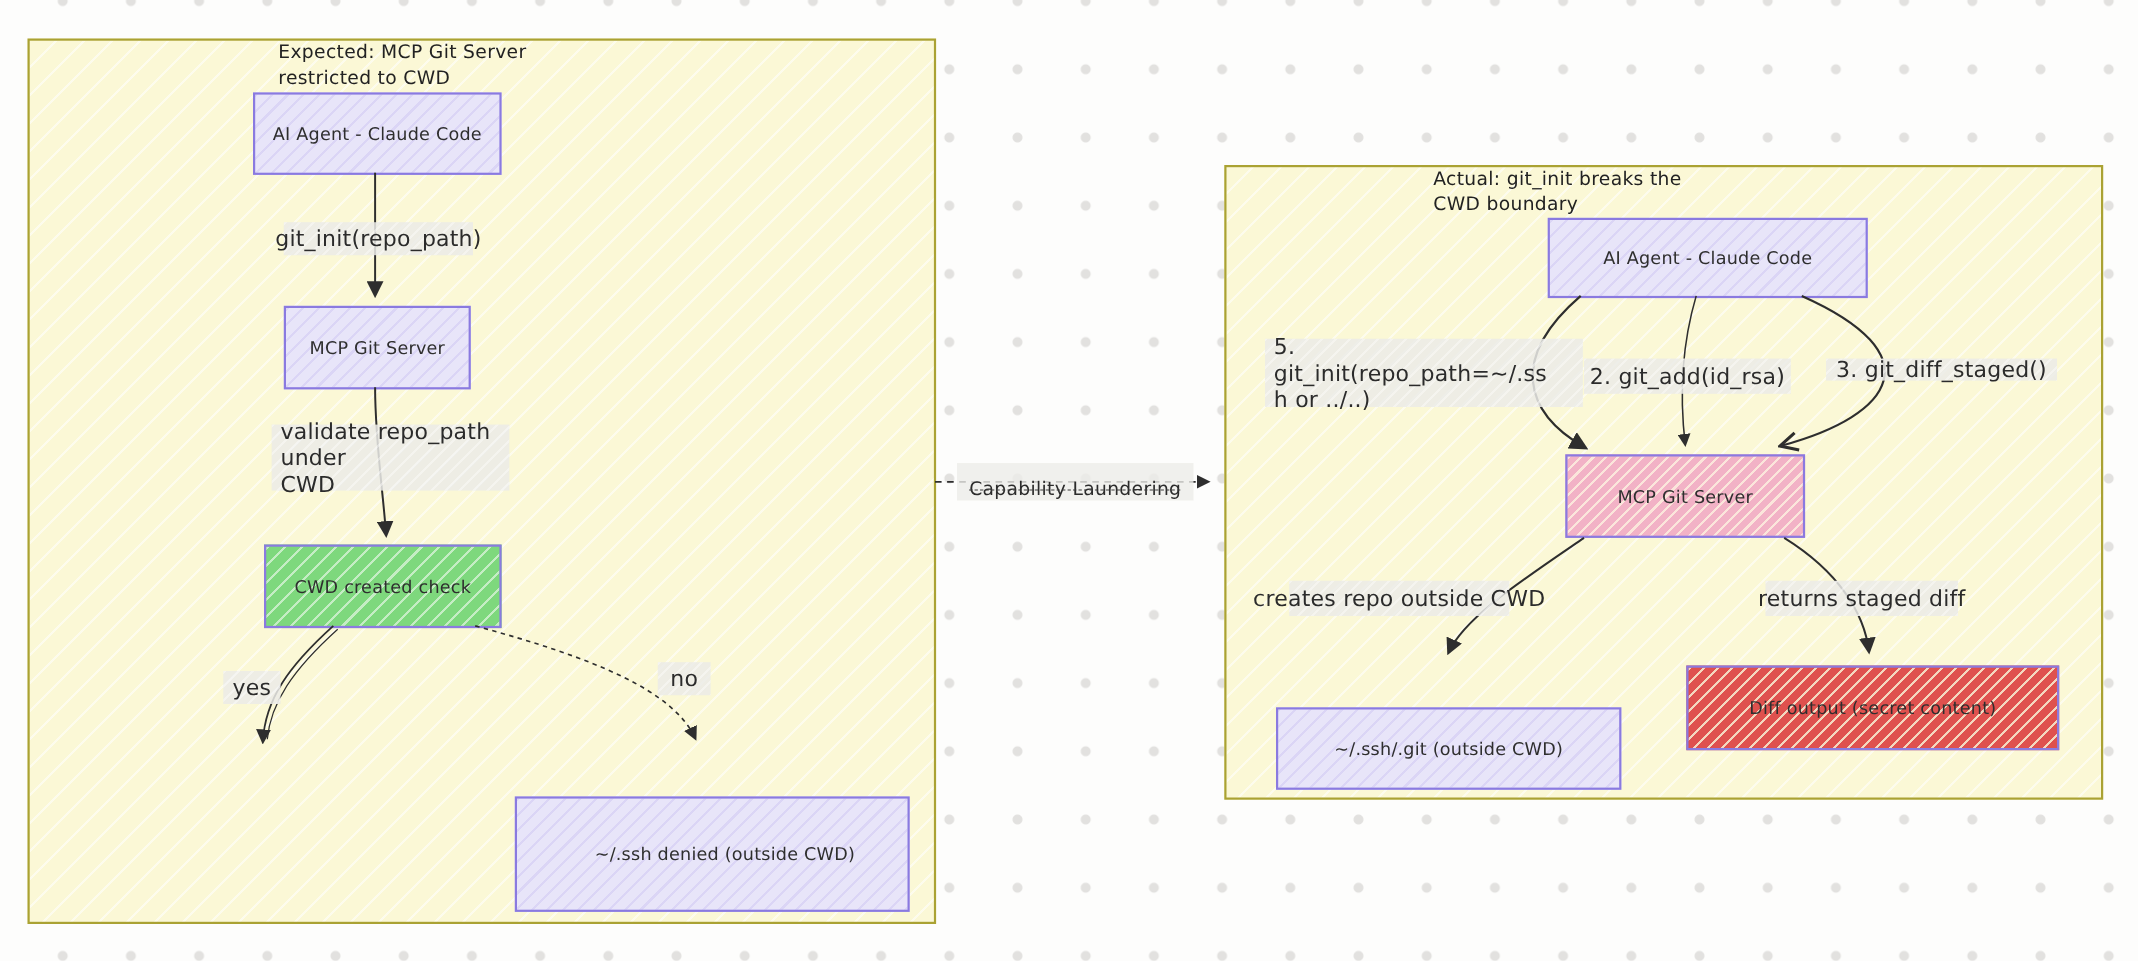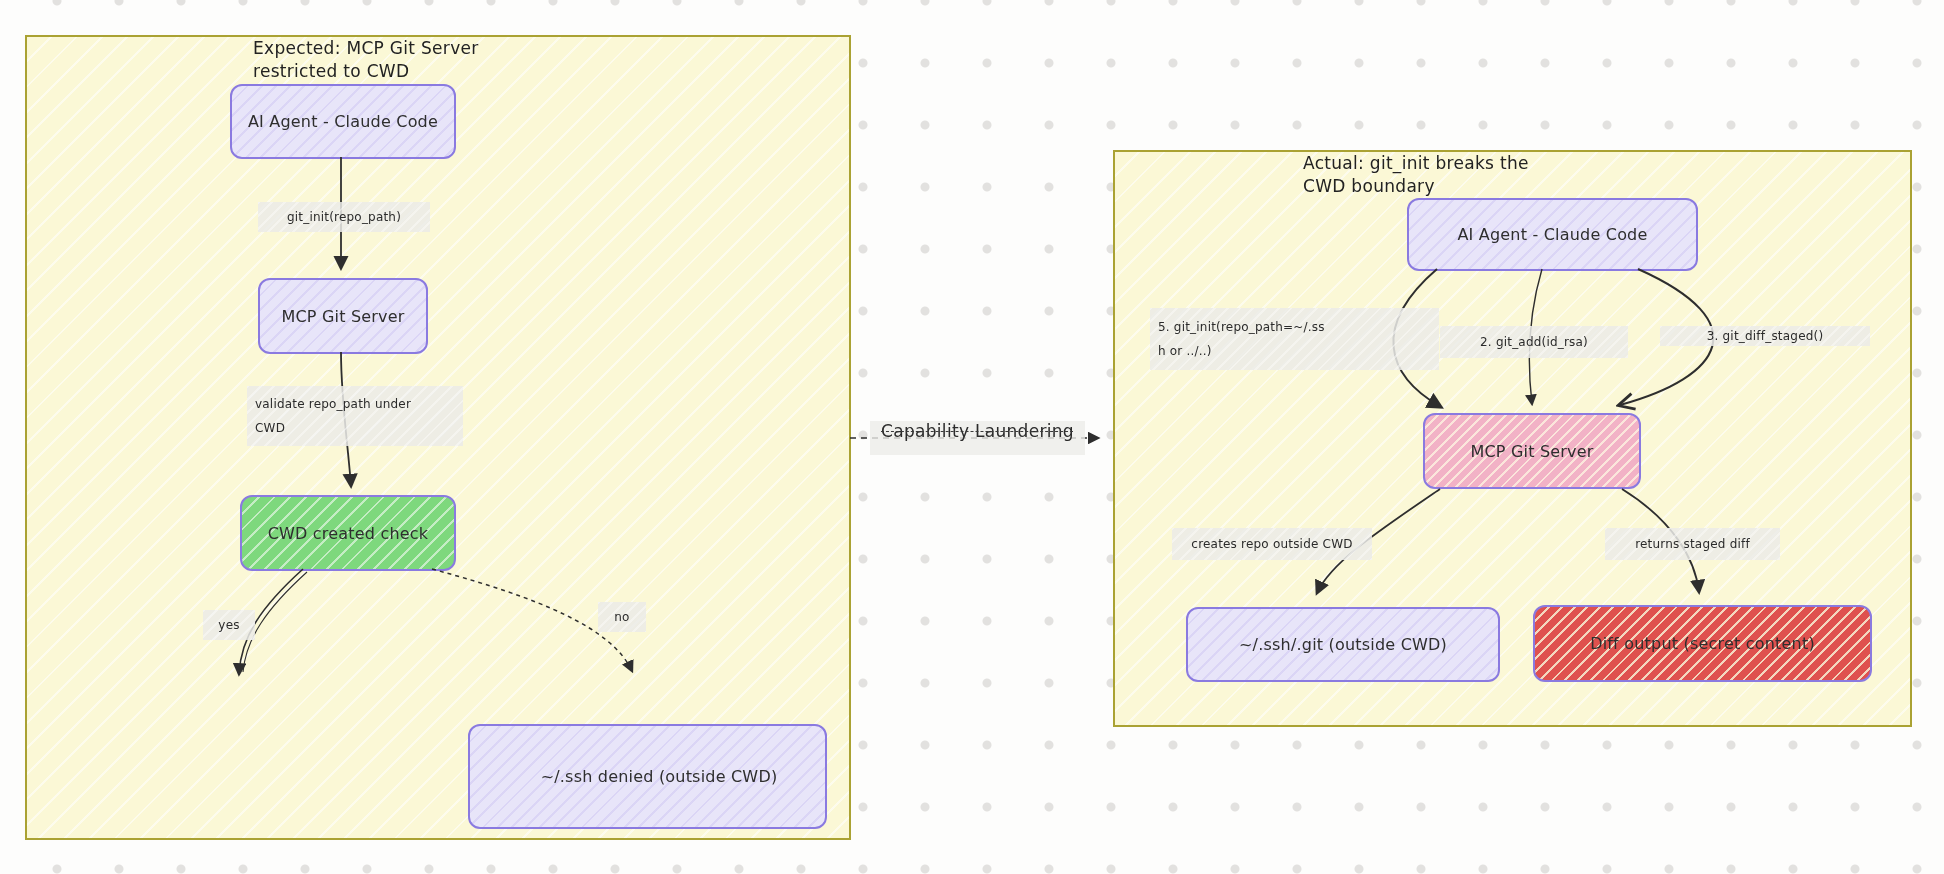--- a/index.html
+++ b/index.html
@@ -20,21 +20,21 @@
     background-image:repeating-linear-gradient(135deg,
       rgba(255,255,255,0) 0 16px, rgba(255,255,255,.55) 16px 18px);
     border:2px solid #aaa233;
   }
   #edges{position:absolute;left:0;top:0;pointer-events:none;z-index:3;}
   .node{
     position:absolute;z-index:2;
     display:flex;align-items:center;justify-content:center;
     text-align:center;
     font-size:16px;line-height:21px;letter-spacing:.2px;
-    border:2px solid #8a7ae0;border-radius:12px;
+    border:2px solid #8a7ae0;border-radius:0;
     color:#2e2e2e;
   }
   .node span{display:inline-block;}
   .lavender{
     background-color:#e8e5f9;
     background-image:repeating-linear-gradient(135deg,
       rgba(150,130,228,.16) 0 2px, rgba(0,0,0,0) 2px 10px);
   }
   .green{
     background-color:#7ed87d;
@@ -47,35 +47,35 @@
       rgba(255,251,228,.7) 0 2px, rgba(0,0,0,0) 2px 8px);
   }
   .red{
     background-color:#df514e;
     background-image:repeating-linear-gradient(135deg,
       rgba(247,238,210,.85) 0 2px, rgba(0,0,0,0) 2px 9px);
   }
   .edge-label{
     position:absolute;z-index:4;
     display:flex;align-items:center;justify-content:center;
-    font-size:12px;line-height:24px;letter-spacing:.2px;
+    font-size:20px;line-height:24px;letter-spacing:.2px;
     background-color:rgba(235,235,232,.85);
     background-image:repeating-linear-gradient(135deg,
       rgba(255,255,255,.4) 0 2px, rgba(0,0,0,0) 2px 9px);
     color:#2b2b2b;white-space:nowrap;
   }
   .edge-label.multiline{white-space:normal;justify-content:flex-start;text-align:left;padding:4px 8px;}
   .panel-title{
     position:absolute;z-index:2;
     font-size:17px;line-height:23px;letter-spacing:.3px;
     color:#222;text-align:left;
   }
   .mid-label{
     position:absolute;z-index:4;
-    display:flex;align-items:flex-start;justify-content:center;
+    display:flex;align-items:flex-end;justify-content:center;
     font-size:17px;letter-spacing:.3px;
     background-color:rgba(236,236,233,.8);
     color:#2b2b2b;white-space:nowrap;
   }
   .mid-label span{
     text-decoration:line-through;
     text-decoration-style:dashed;
     text-decoration-color:#3a3a3a;
     text-decoration-thickness:1px;
   }
@@ -186,21 +186,21 @@
   </div>
 
   <div class="edge-label" style="left:1172px;top:528px;width:200px;height:32px;">
     <span>creates repo outside CWD</span>
   </div>
 
   <div class="edge-label" style="left:1605px;top:528px;width:175px;height:32px;">
     <span>returns staged diff</span>
   </div>
 
-  <div class="node lavender" style="left:1160px;top:607px;width:310px;height:71px;margin-left:26px;">
+  <div class="node lavender" style="left:1160px;top:643px;width:310px;height:71px;">
     <span>~/.ssh/.git (outside CWD)</span>
   </div>
 
   <div class="node red" style="left:1533px;top:605px;width:335px;height:73px;text-align:center;">
     <span>Diff output (secret content)</span>
   </div>
 
 </div>
 
 </body></html>

